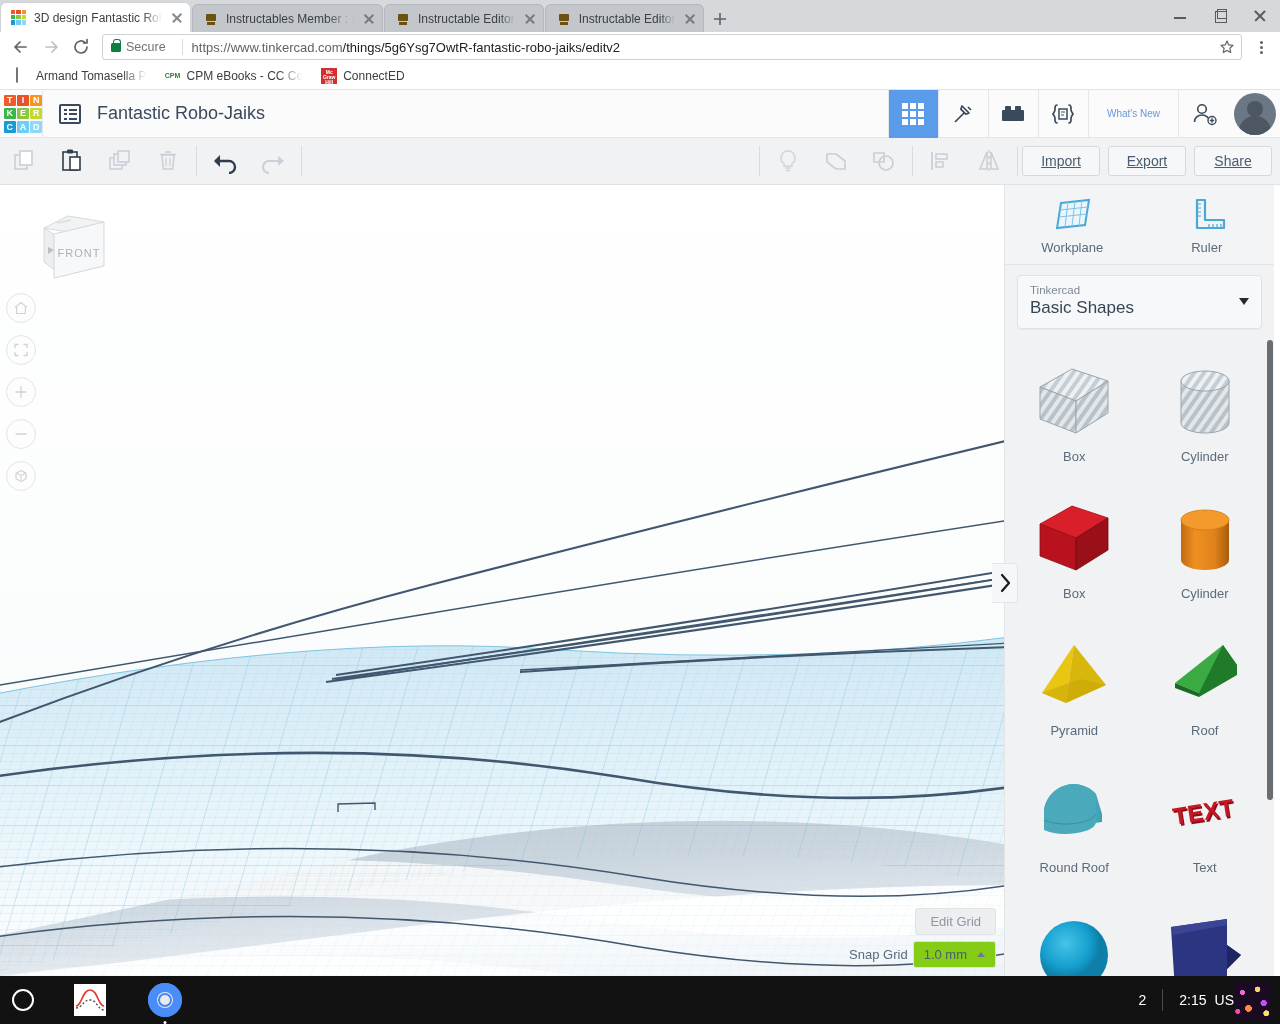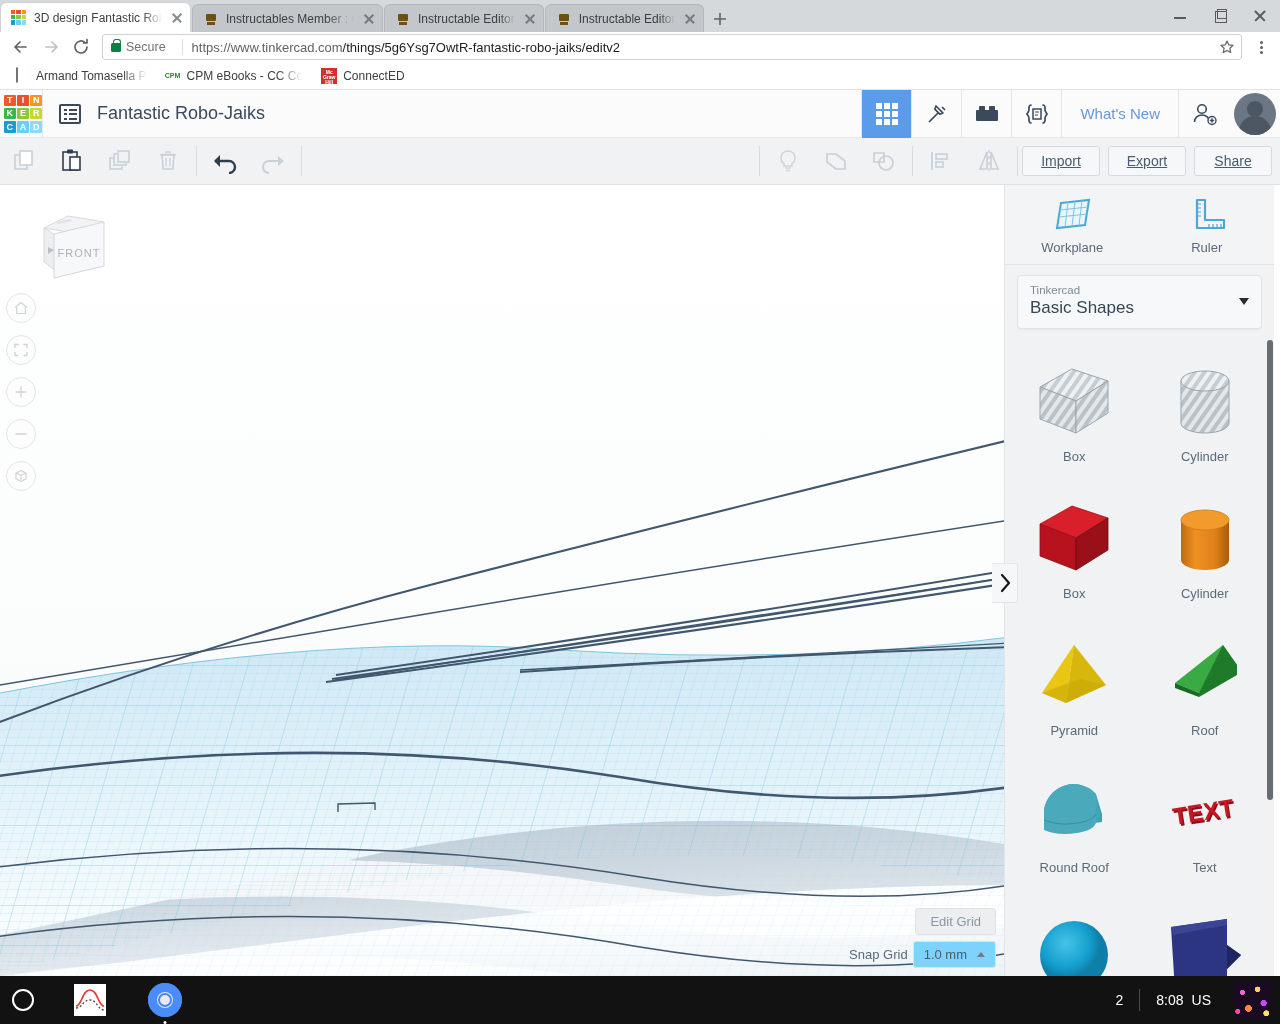--- a/index.html
+++ b/index.html
@@ -115,21 +115,21 @@
   .list-icon i:nth-of-type(1), .list-icon b:nth-of-type(1) { top:3px; }
   .list-icon i:nth-of-type(2), .list-icon b:nth-of-type(2) { top:7.5px; }
   .list-icon i:nth-of-type(3), .list-icon b:nth-of-type(3) { top:12px; }
   .tc-title { font-size: 18px; color: #3a4a5c; }
   .hdr-right { margin-left: auto; display: flex; align-items: center; height: 48px; }
   .hdr-btn { width: 50px; height: 48px; display:flex; align-items:center; justify-content:center;
              border-left: 1px solid #e4e6e8; position: relative; }
   .hdr-btn.active { background: #5a9bea; }
   .grid9 { display:grid; grid-template-columns: repeat(3,6px); grid-template-rows: repeat(3,6px); gap:2px; }
   .grid9 i { background:#fff; display:block; }
-  .whats-new { padding: 0 18px; font-size: 15px; color: #6a96d6; height:48px; display:flex; align-items:center;
+  .whats-new { padding: 0 18px; font-size: 10px; color: #6a96d6; height:48px; display:flex; align-items:center;
                border-left:1px solid #e4e6e8; }
   .avatar { width: 42px; height: 42px; border-radius: 50%; margin: 0 4px 0 6px;
     background: radial-gradient(circle at 50% 34%, #8e99a6 0 18%, #6b7785 18% 100%); position: relative; overflow:hidden; }
   .avatar:before { content:""; position:absolute; left:50%; top:20%; width:16px; height:16px; border-radius:50%;
     background:#4d5763; transform:translateX(-50%); }
   .avatar:after { content:""; position:absolute; left:50%; top:55%; width:32px; height:30px; border-radius:50% 50% 0 0;
     background:#4d5763; transform:translateX(-50%); }
 
   
   .tc-toolbar {
@@ -160,21 +160,21 @@
   .view-cube { position:absolute; left:24px; top:25px; width:86px; height:76px; }
 
   .vp-overlay-right {
     position:absolute; right:0; bottom:0; display:flex; flex-direction:column; align-items:flex-end;
     padding: 0 8px 8px 0; gap:6px;
   }
   .edit-grid-btn { background:#eceef0; border:1px solid #e0e2e4; border-radius:3px;
     padding:5px 14px; font-size:13px; color:#8d98a4; }
   .snap-row { display:flex; align-items:center; gap:5px; }
   .snap-label { font-size:13px; color:#5b6b7c; }
-  .snap-select { background:#7dd3fc; border:1px solid #dfe1e3; border-radius:3px;
+  .snap-select { background:#84cc16; border:1px solid #dfe1e3; border-radius:3px;
     padding:5px 10px; font-size:13px; color:#4a5c70; display:flex; align-items:center; gap:10px; }
   .caret-up { width:0;height:0;border-left:4px solid transparent;border-right:4px solid transparent;border-bottom:5px solid #6d7a88; }
 
   .panel-toggle {
     position:absolute; left:992px; top:563px; width:26px; height:40px;
     background:#f6f7f8; border:1px solid #e3e5e7; border-left:none;
     border-radius:0 3px 3px 0; display:flex; align-items:center; justify-content:center;
     font-size:20px; color:#222; z-index:6;
   }
 
@@ -212,21 +212,21 @@
   .tb-app-chart { background:#fff; }
   .tb-chrome { width:34px; height:34px; border-radius:50%; margin-left:42px; position:relative;
     background: conic-gradient(from 210deg, #4285f4 0 120deg, #4285f4 120deg 240deg, #4285f4 240deg 360deg); }
   .tb-chrome:after { content:""; position:absolute; left:50%; top:50%; width:14px; height:14px; border-radius:50%;
     background:#e8eaed; transform:translate(-50%,-50%); box-shadow: inset 0 0 0 2px #4285f4; }
   .tb-dot { position:absolute; left:50%; bottom:-7px; width:3px; height:3px; background:#fff; border-radius:50%; transform:translateX(-50%); }
   .tray { margin-left:auto; display:flex; align-items:center; gap:0; padding-right:8px; color:#fff; font-size:14px; }
   .tray-num { padding:0 16px; }
   .tray-sep { width:1px; height:22px; background:#4a4a4a; }
   .tray-time { padding:0 8px 0 16px; }
-  .tray-lang { padding-right:23px; }
+  .tray-lang { padding-right:0; }
   .tray-wall { width:38px; height:38px; border-radius:2px;
     background:
       radial-gradient(circle at 22% 30%, #ff61d2 0 6%, transparent 7%),
       radial-gradient(circle at 62% 22%, #ffd166 0 7%, transparent 8%),
       radial-gradient(circle at 78% 58%, #c84bff 0 8%, transparent 9%),
       radial-gradient(circle at 38% 72%, #ff8a3d 0 9%, transparent 10%),
       radial-gradient(circle at 85% 85%, #ffe066 0 6%, transparent 7%),
       radial-gradient(circle at 10% 80%, #ff4d9e 0 5%, transparent 6%),
       #1a0a22; }
 </style>
@@ -834,19 +834,19 @@
       <svg width="34" height="34" viewBox="0 0 34 34" style="position:absolute;left:0;top:0">
         <circle cx="17" cy="17" r="17" fill="#4b8df8"></circle>
         <circle cx="17" cy="17" r="8" fill="#e8eaed"></circle>
         <circle cx="17" cy="17" r="6" fill="#5b9cff"></circle>
       </svg>
       <span class="tb-dot"></span>
     </div>
     <div class="tray">
       <span class="tray-num">2</span>
       <span class="tray-sep"></span>
-      <span class="tray-time">8:08</span>
+      <span class="tray-time">2:15</span>
       <span class="tray-lang">US</span>
       <span class="tray-wall"></span>
     </div>
   </div>
 
 </div>
 
 </body></html>

